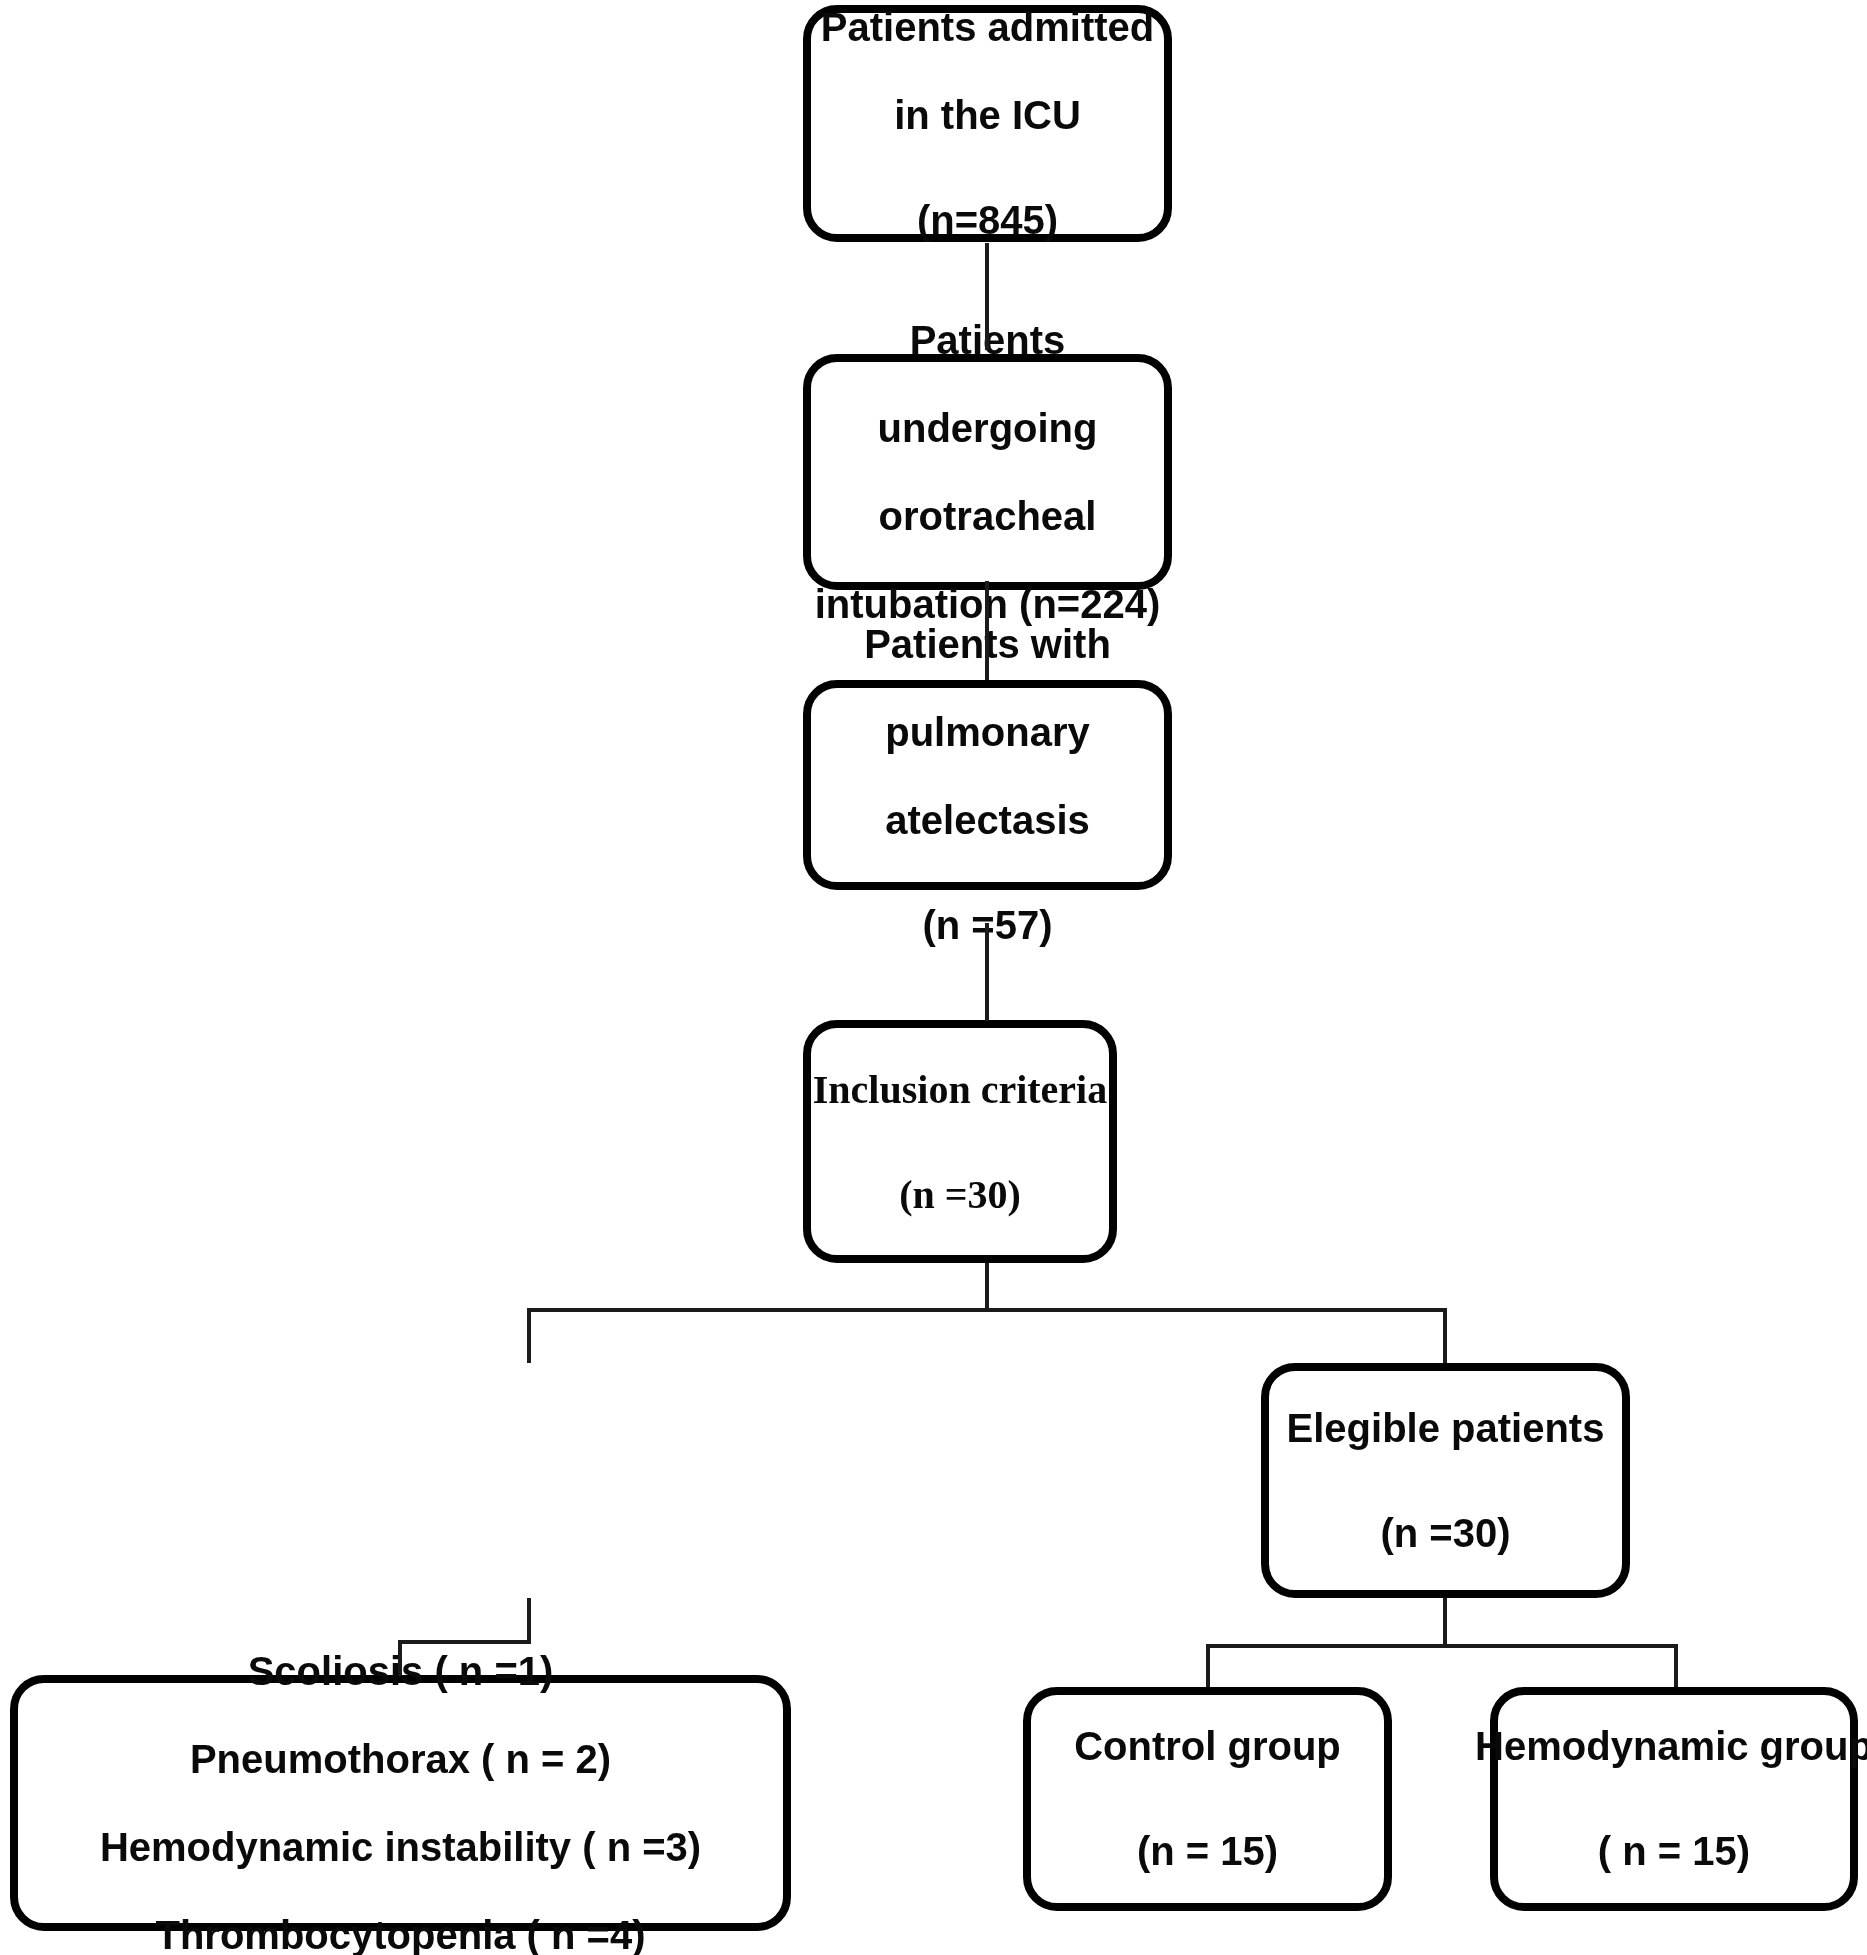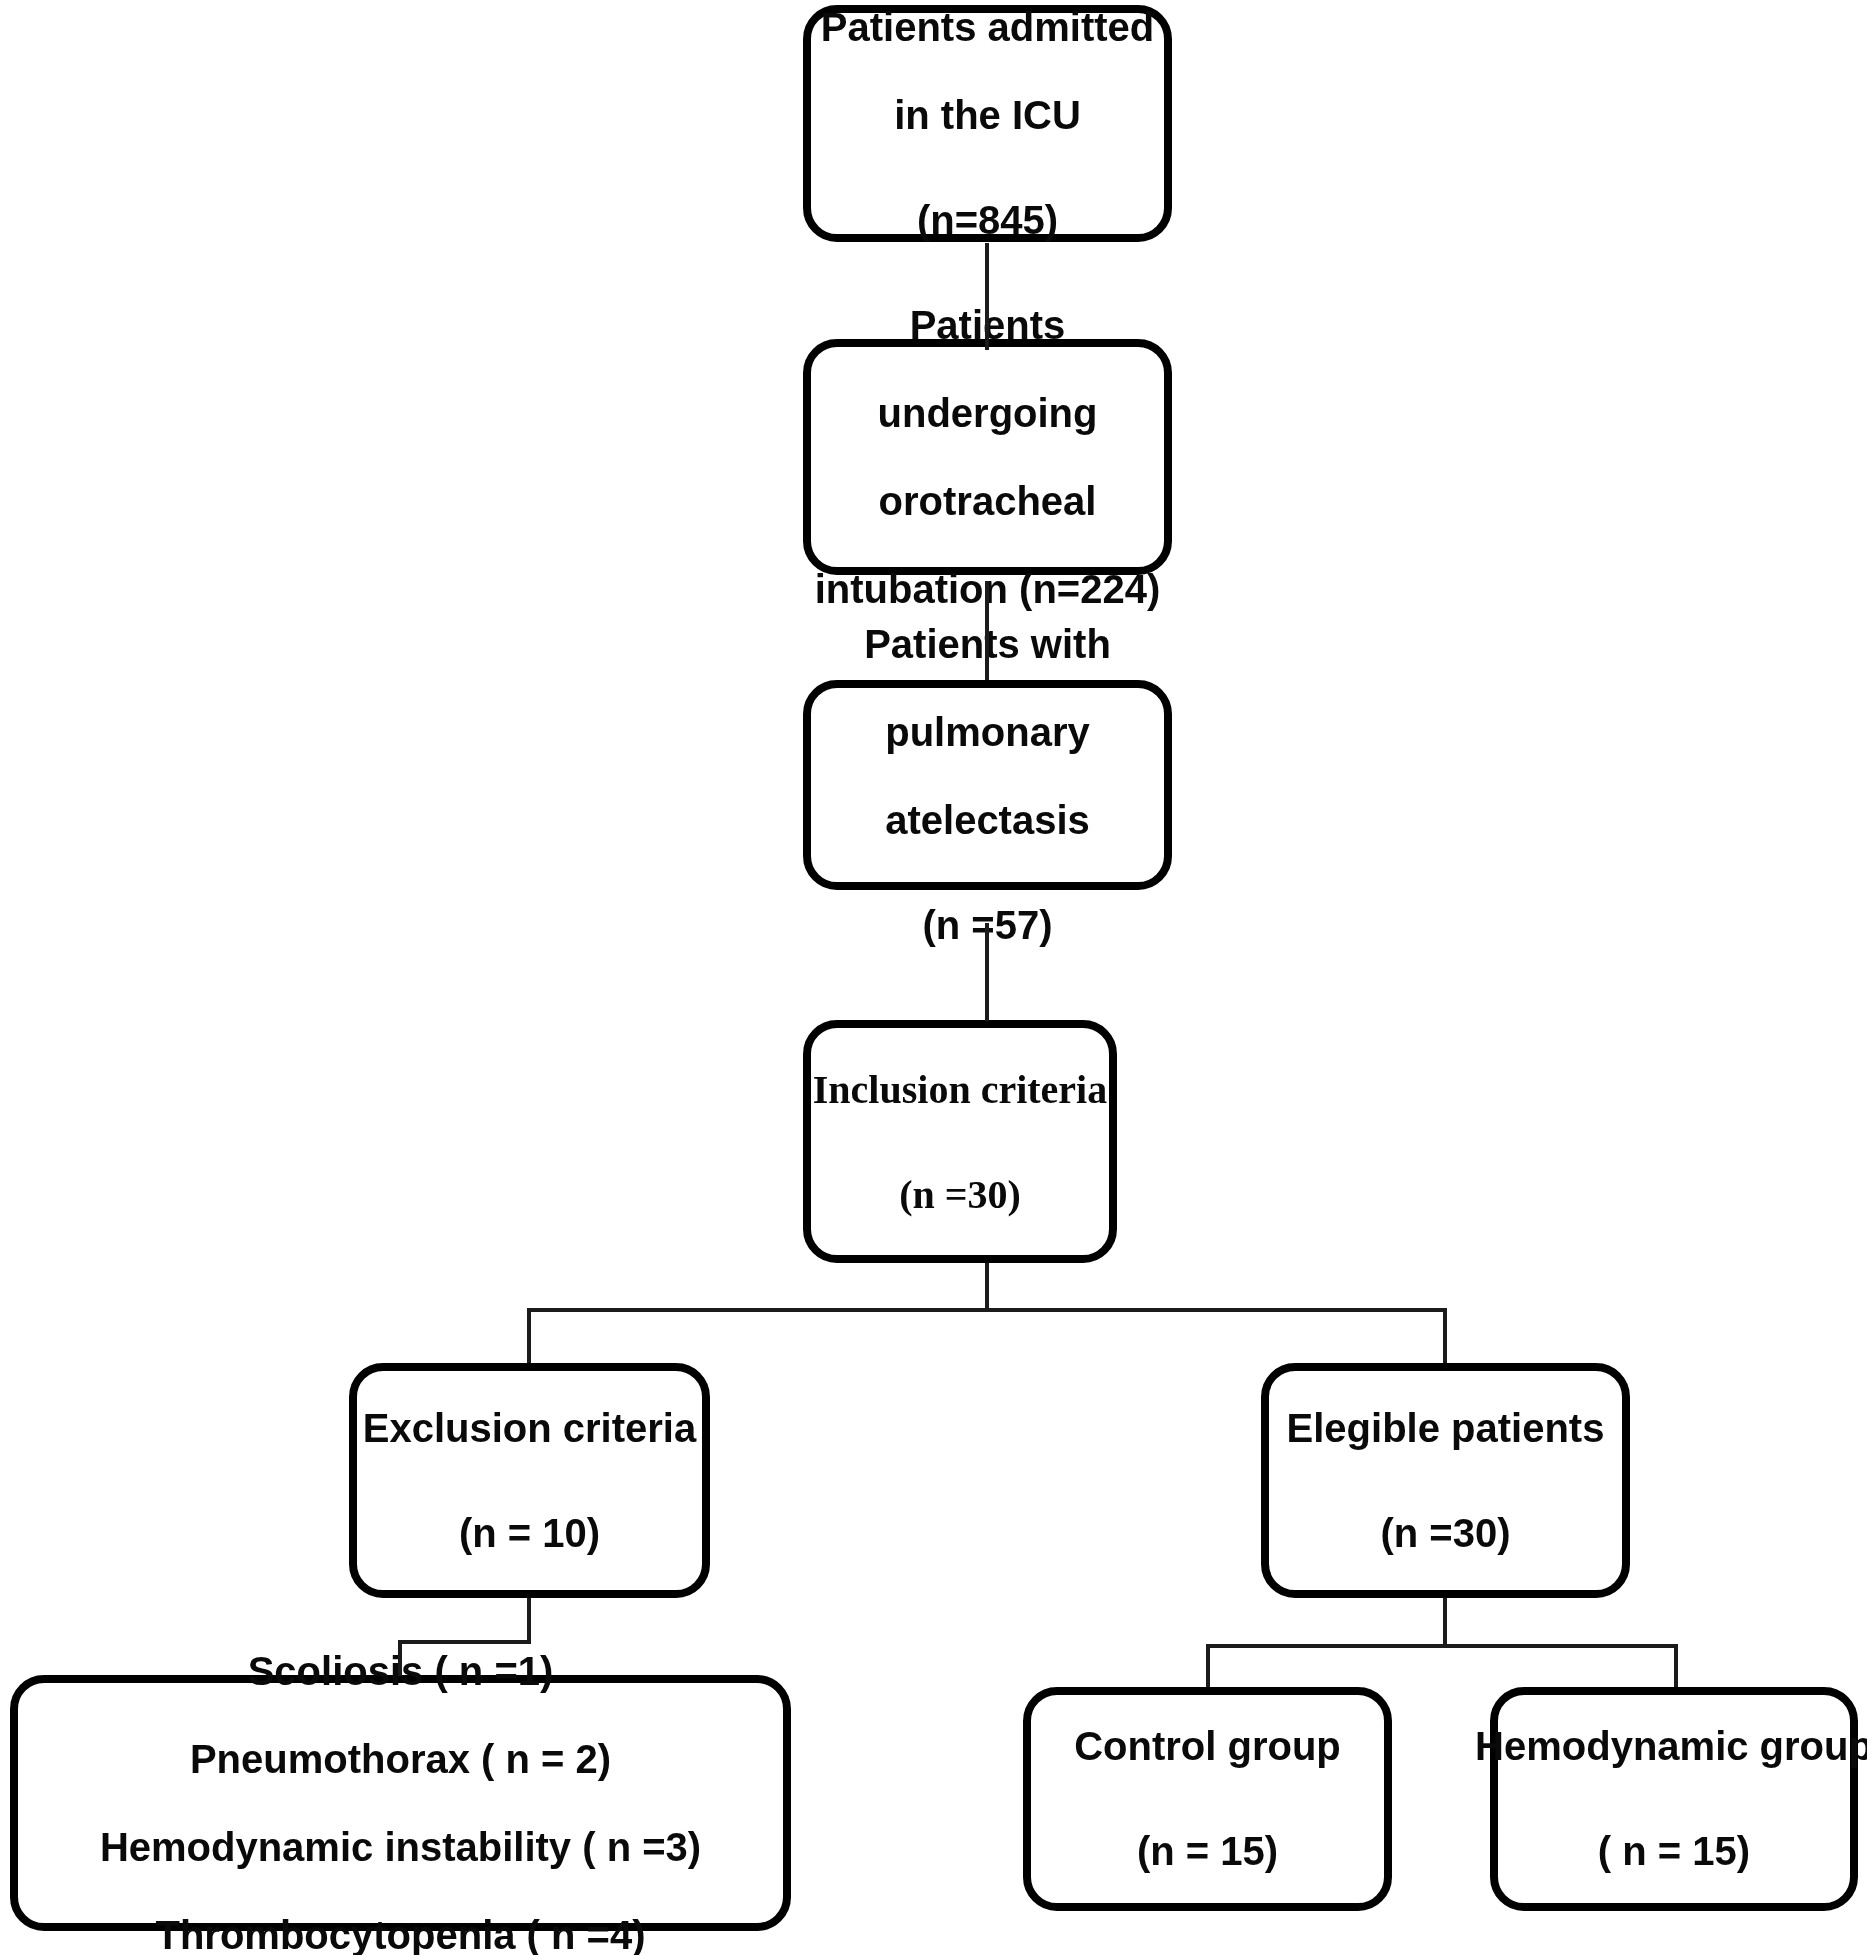--- a/index.html
+++ b/index.html
@@ -49,43 +49,39 @@
 <body>
 
 <div class="canvas">
 
   <div class="node" style="left:803px; top:5.3px; width:369px; height:237px;">
     <div class="txt">Patients admitted</div>
     <div class="txt">in the ICU</div>
     <div class="txt nline">(n=845)</div>
   </div>
 
-  <div class="node" style="left:803px; top:339px; width:369px; height:236px;">
+  <div class="node" style="left:803px; top:354px; width:369px; height:236px;">
     <div class="txt">Patients</div>
     <div class="txt">undergoing</div>
     <div class="txt">orotracheal</div>
     <div class="txt">intubation (n=224)</div>
   </div>
 
   <div class="node" style="left:803px; top:680px; width:369px; height:210px;">
     <div class="txt">Patients with</div>
     <div class="txt">pulmonary</div>
     <div class="txt">atelectasis</div>
     <div class="txt nline">(n =57)</div>
   </div>
 
   <div class="node" style="left:803px; top:1020px; width:314px; height:243px;font-family:Liberation Serif, serif;">
     <div class="txt">Inclusion criteria</div>
     <div class="txt nline">(n =30)</div>
   </div>
 
-  <div class="node" style="left:349px; top:1363px; width:361px; height:235px;">
-    <div class="txt">Exclusion criteria</div>
-    <div class="txt nline">(n = 10)</div>
-  </div>
 
   <div class="node" style="left:1261px; top:1363px; width:369px; height:235px;">
     <div class="txt">Elegible patients</div>
     <div class="txt nline">(n =30)</div>
   </div>
 
   <div class="node" style="left:10px; top:1675px; width:781px; height:256px;">
     <div class="txt">Scoliosis ( n =1)</div>
     <div class="txt">Pneumothorax ( n = 2)</div>
     <div class="txt">Hemodynamic instability ( n =3)</div>

